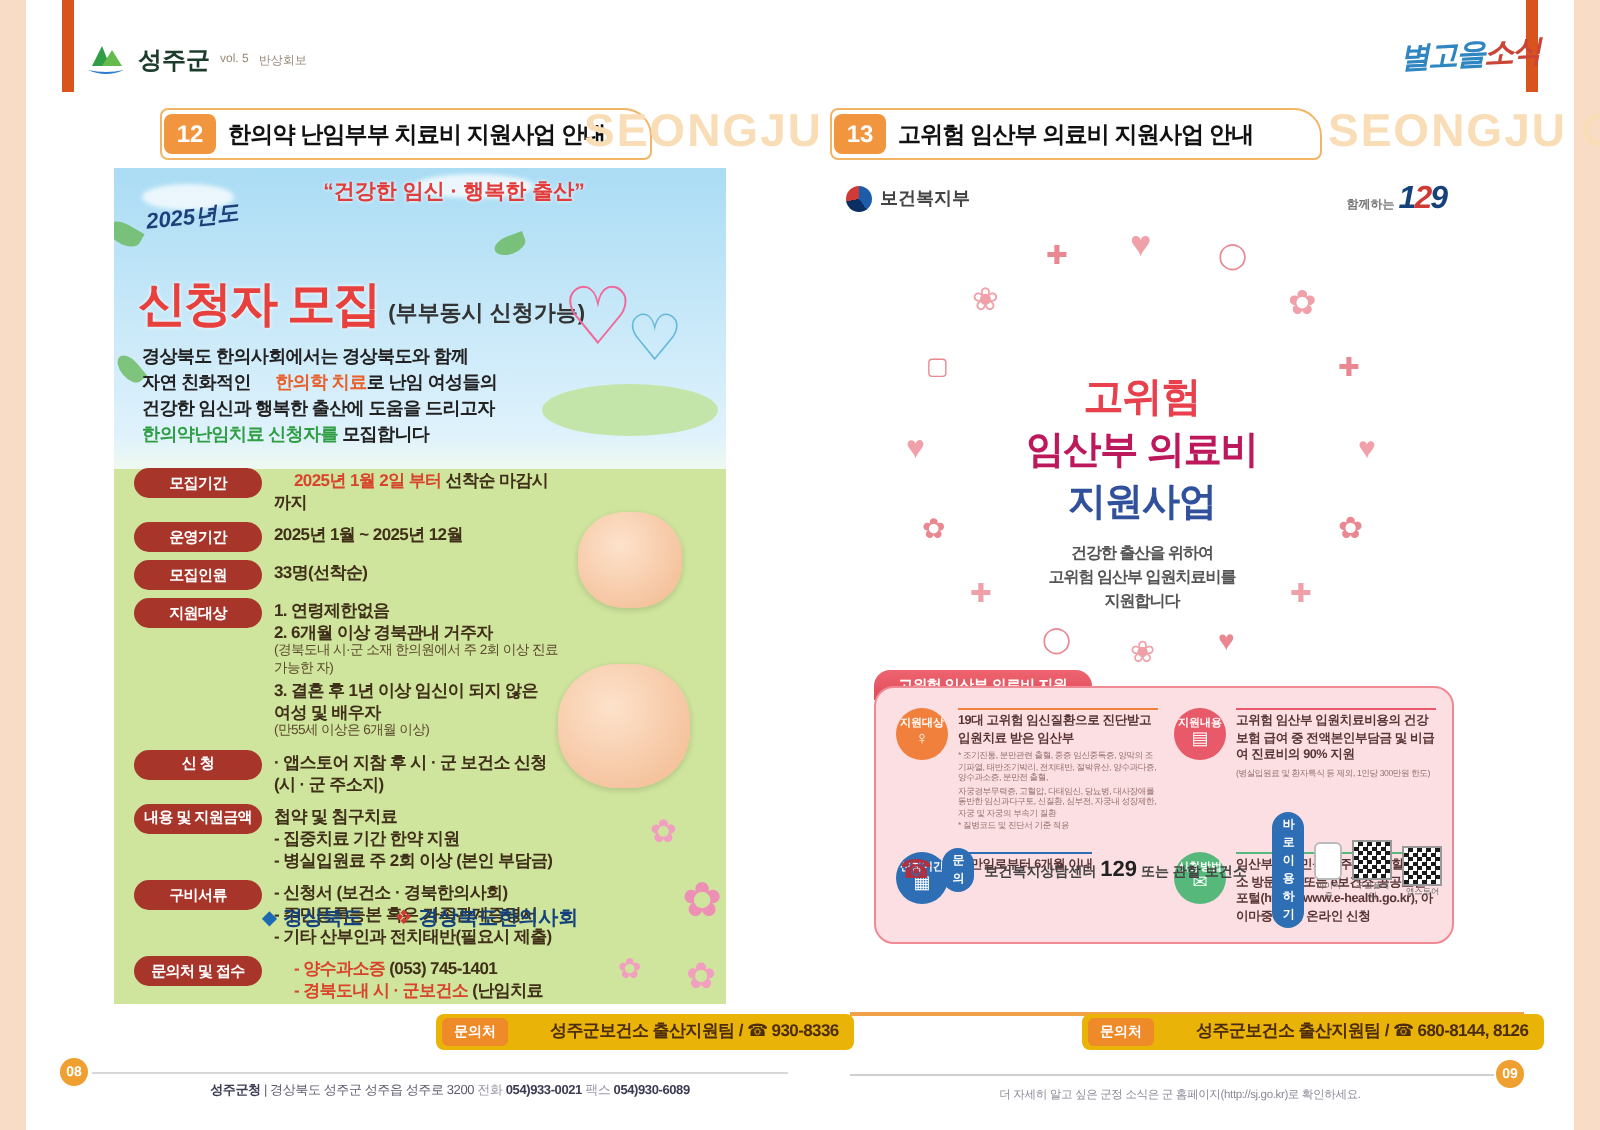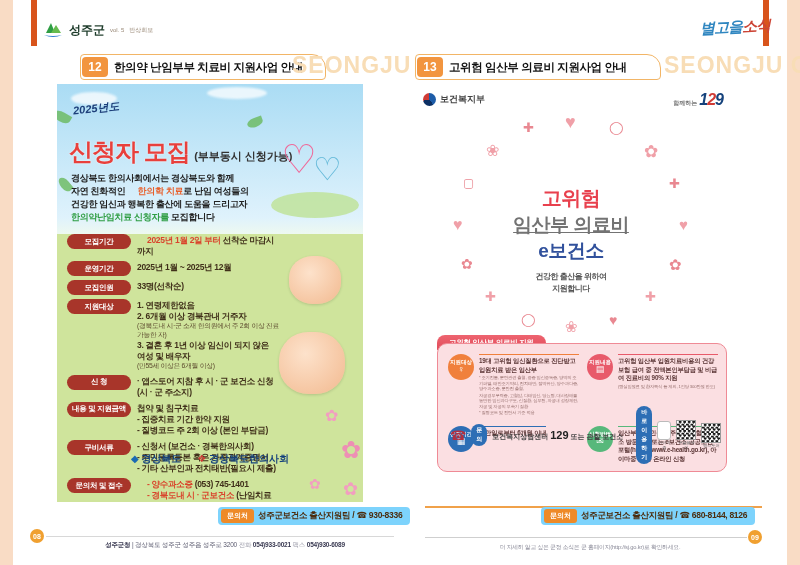--- a/index.html
+++ b/index.html
@@ -50,22 +50,22 @@
   .itembadge .bi{font-size:9px;}
   .itemtext{font-size:6.3px;font-weight:bold;color:#5a3535;line-height:1.35;letter-spacing:-0.2px;
             border-top:1px solid #d98a95;padding-top:2px;}
   .itemnote{font-size:4.3px;font-weight:normal;color:#97706f;line-height:1.3;display:block;margin-top:1px;}
   .inquiryR{position:absolute;left:12px;right:8px;bottom:7px;display:flex;align-items:center;gap:5px;}
   .chipblue{background:#2d6eb5;color:#fff;font-size:6px;font-weight:bold;border-radius:8px;padding:2px 5px;}
   .qr{width:18px;height:18px;background:repeating-conic-gradient(#1a1a1a 0% 25%,#fff 0% 50%) 0 0/4.5px 4.5px;
       border:1px solid #999;}
   .qrlabel{font-size:4.2px;color:#666;text-align:center;}
   
-  .contactbox{position:absolute;top:507px;height:18px;display:flex;align-items:center;gap:4px;
-              background:#7dd3fc;border-radius:4px;padding:0 8px 0 3px;}
+  .contactbox{position:absolute;top:507px;height:18px;display:flex;align-items:center;gap:21px;
+              background:#eab308;border-radius:4px;padding:0 8px 0 3px;}
   .contactchip{background:#ee8a28;border-radius:3px;color:#fff;font-size:7px;font-weight:bold;padding:2px 6px;}
   .contacttext{font-size:8.5px;font-weight:900;color:#4c2d0e;letter-spacing:-0.3px;white-space:nowrap;}
   .pagecircle{position:absolute;width:14px;height:14px;border-radius:50%;background:#f0a030;color:#fff;
               font-size:7px;font-weight:bold;display:flex;align-items:center;justify-content:center;}
   .footline{position:absolute;height:1px;background:#d8d8d8;}
   .foottext{position:absolute;font-size:6.5px;color:#5a5a6e;letter-spacing:-0.2px;white-space:nowrap;}
 </style>
 </head>
 <body>
 
@@ -103,20 +103,21 @@
   </div>
   <div class="watermark" style="left:664px;top:52px;">SEONGJU GUN</div>
 
   <div class="posterL">
     <div class="cloud" style="left:14px;top:8px;width:46px;height:13px;"></div>
     <div class="cloud" style="left:150px;top:3px;width:60px;height:12px;"></div>
     <div class="leaf" style="left:-4px;top:28px;width:18px;height:10px;transform:rotate(30deg);"></div>
     <div class="leaf" style="left:190px;top:34px;width:16px;height:9px;transform:rotate(-20deg);"></div>
     <div class="leaf" style="left:0px;top:96px;width:16px;height:9px;transform:rotate(50deg);"></div>
 
+    <div style="position:absolute;left:40px;right:6px;top:5px;text-align:center;font-size:10.5px;font-weight:900;color:#e23c3c;text-shadow:0 0 2px #fff;">“건강한 임신 · 행복한 출산”</div>
     <div style="position:absolute;left:16px;top:17px;transform:rotate(-6deg);font-size:11px;font-weight:900;font-style:italic;color:#1d3f7a;">2025년도</div>
 
     <div style="position:absolute;left:12px;top:52px;white-space:nowrap;">
       <span style="font-size:24px;font-weight:900;color:#e8403c;letter-spacing:-1px;text-shadow:0 0 2px #fff;">신청자 모집</span>
       <span style="font-size:11px;font-weight:900;color:#333;">(부부동시 신청가능)</span>
     </div>
 
     <div style="position:absolute;left:14px;top:88px;font-size:9px;font-weight:bold;color:#222;line-height:1.45;letter-spacing:-0.3px;">
       <div><span>경상북도 한의사회에서는 경상북도와 함께</span></div>
       <div><span>자연 친화적인 </span><span class="redtxt" style="color:#e8602c;">한의학 치료</span><span>로 난임 여성들의</span></div>
@@ -155,21 +156,21 @@
       </div>
       <div class="rowL">
         <div class="badgeL">신 청</div>
         <div class="cellL">· 앱스토어 지참 후 시 · 군 보건소 신청(시 · 군 주소지)</div>
       </div>
       <div class="rowL">
         <div class="badgeL">내용 및 지원금액</div>
         <div class="cellL">
           <div>첩약 및 침구치료</div>
           <div>- 집중치료 기간 한약 지원</div>
-          <div>- 질병코드 주 2회 이상 (본인 부담금)</div>
+          <div>- 병실입원료 주 2회 이상 (본인 부담금)</div>
         </div>
       </div>
       <div class="rowL">
         <div class="badgeL">구비서류</div>
         <div class="cellL">
           <div>- 신청서 (보건소 · 경북한의사회)</div>
           <div>- 주민등록등본 혹은 가족관계증명서</div>
           <div>- 기타 산부인과 전치태반(필요시 제출)</div>
         </div>
       </div>
@@ -224,24 +225,25 @@
       <span class="ringicon" style="left:84px;top:205px;font-size:13px;color:#f0a0a8;">✚</span>
       <span class="ringicon" style="left:120px;top:228px;font-size:13px;color:#e98891;">◯</span>
       <span class="ringicon" style="left:164px;top:234px;font-size:15px;color:#f0a0a8;">❀</span>
       <span class="ringicon" style="left:208px;top:228px;font-size:14px;color:#e98891;">♥</span>
       <span class="ringicon" style="left:244px;top:205px;font-size:13px;color:#f0a0a8;">✚</span>
       <span class="ringicon" style="left:268px;top:172px;font-size:15px;color:#e98891;">✿</span>
     </div>
 
     <div class="centerR">
       <div style="font-size:20px;font-weight:900;color:#e8404d;">고위험</div>
-      <div style="font-size:19px;font-weight:900;color:#737373;text-decoration:underline;">임산부 의료비</div>
-      <div style="font-size:19px;font-weight:900;color:#31519c;">e보건소</div>
+      <div style="font-size:19px;font-weight:900;color:#be185d;">임산부 의료비</div>
+      <div style="font-size:19px;font-weight:900;color:#31519c;">지원사업</div>
       <div style="margin-top:7px;font-size:8px;font-weight:bold;color:#555;line-height:1.5;">
         <div>건강한 출산을 위하여</div>
+        <div>고위험 임산부 입원치료비를</div>
         <div>지원합니다</div>
       </div>
     </div>
 
     <div class="pinktab">고위험 임산부 의료비 지원</div>
     <div class="pinkbox">
       <div class="itemgrid">
         <div class="item">
           <div class="itembadge" style="background:#f0803c;">
             <span class="bl">지원대상</span>

